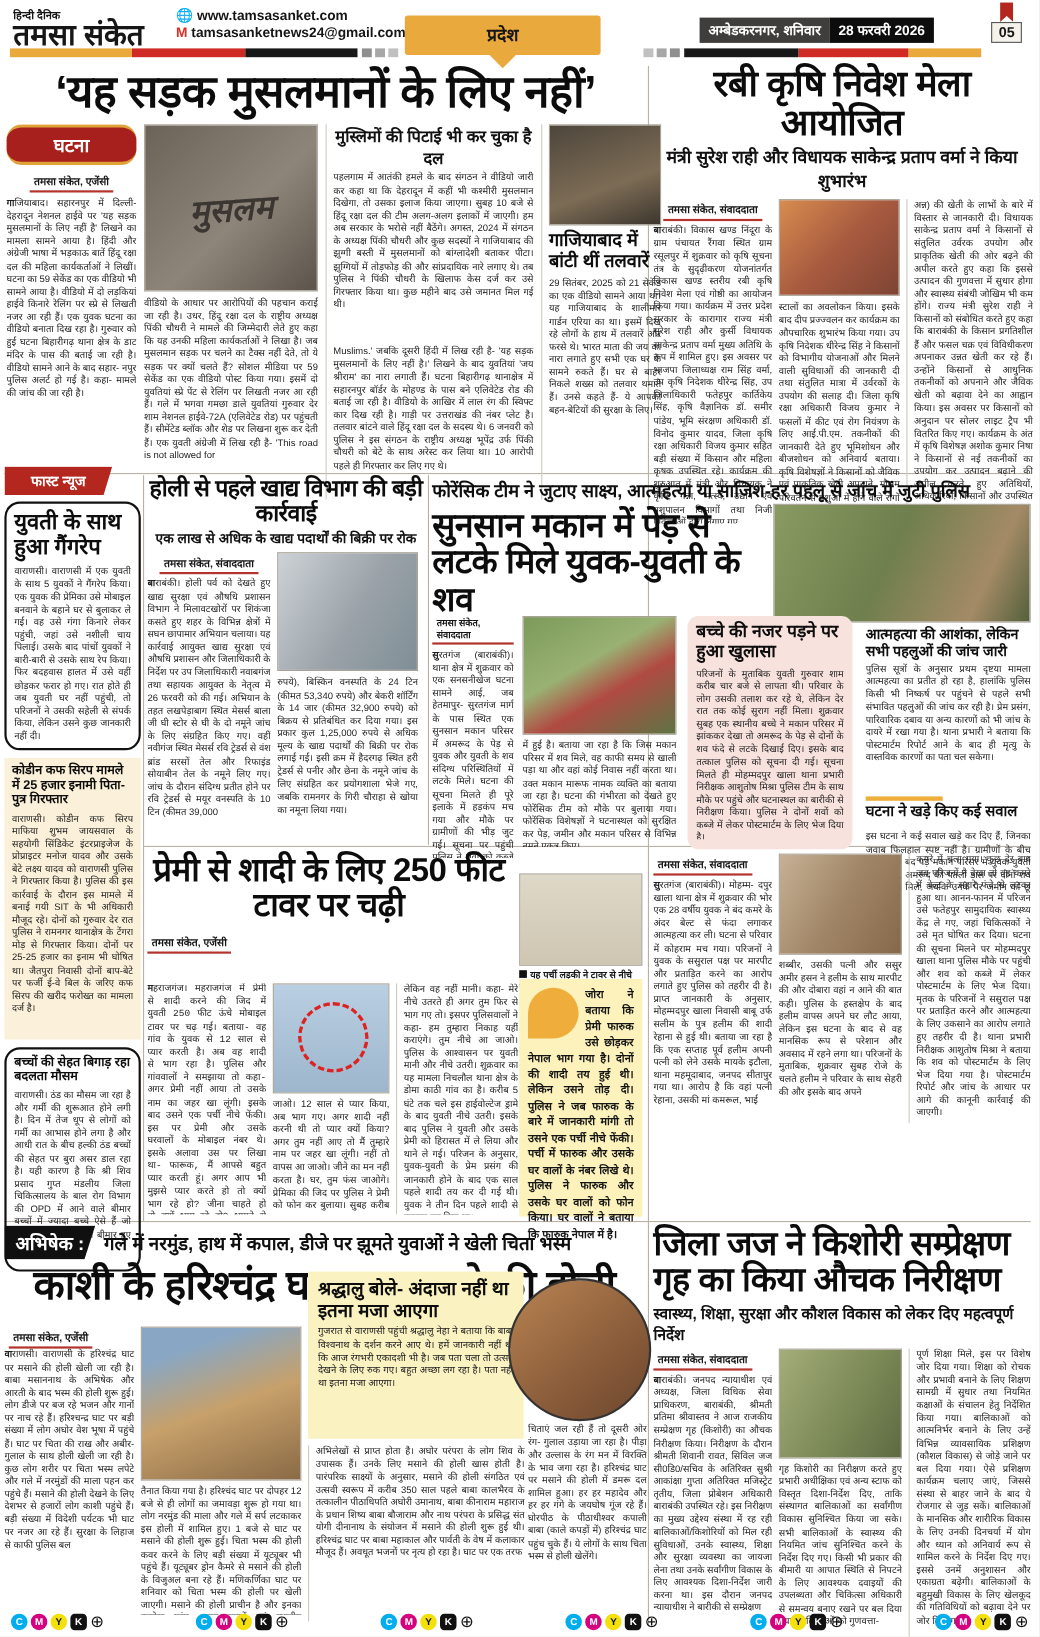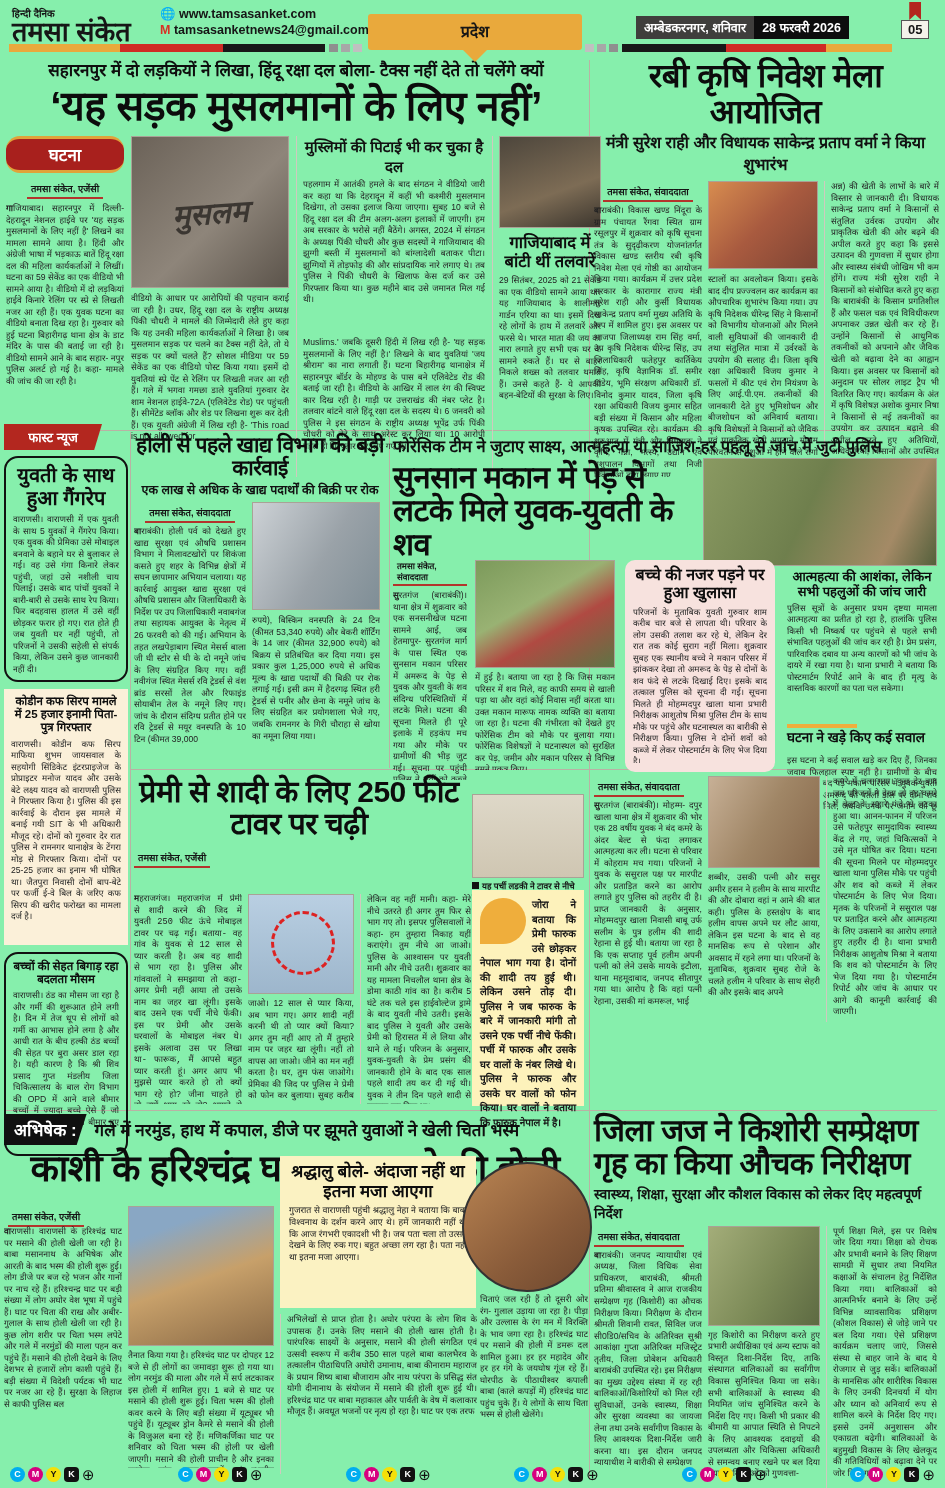--- a/index.html
+++ b/index.html
@@ -1,28 +1,28 @@
 <!DOCTYPE html>
 <html><head>
 <meta charset="utf-8">
 <style>
   html,body{margin:0;padding:0;background:#e8e6e0;}
-  #page{position:relative;width:945px;height:1488px;background:#86efac;margin:0 auto;
+  #page{position:relative;width:945px;height:1488px;background:#ffffff;margin:0 auto;
         font-family:"Liberation Sans","DejaVu Sans",sans-serif;color:#161616;overflow:hidden;}
   .abs{position:absolute;}
   .body{font-size:8.6px;line-height:1.34;text-align:justify;color:#222;overflow:hidden;}
   .body.first::first-letter{font-weight:bold;}
   .kicker{font-weight:800;text-align:center;color:#0e0e0e;}
   .headline{font-weight:800;color:#0c0c0c;letter-spacing:-.5px;line-height:1.08;}
   .subhead{font-weight:800;color:#111;}
   .byline{font-weight:700;font-size:9.5px;color:#151515;border-bottom:2px solid #b3342c;
           display:inline-block;padding:0 4px 2px 4px;}
   .photo{border:1px solid #a9a296;box-sizing:border-box;}
   .colrule{border-left:1px solid #cfcabe;padding-left:6px;}
-  .boxhead{font-weight:800;text-align:center;line-height:1.15;color:#0d0d0d;}
+  .boxhead{font-weight:800;text-align:left;line-height:1.15;color:#0d0d0d;}
   .vline{background:#b9b2a4;width:1px;}
   .hline{background:#b9b2a4;height:1px;}
   
   .mast-title{font-weight:800;font-size:27px;line-height:.95;}
   .mast-tag{font-size:10px;font-weight:700;}
   .contact{font-size:12.5px;font-weight:700;}
   .section-tab{background:#e9a93c;text-align:center;font-weight:800;font-size:16px;
                padding:6px 0 8px 0;border-radius:3px;}
   .tab-pointer{width:0;height:0;border-left:12px solid transparent;border-right:12px solid transparent;
                border-top:12px solid #e9a93c;margin:0 auto;}
@@ -90,34 +90,33 @@
     <div class="seg" style="left:329px;width:9px;background:#8f8f8f;"></div>
     <div class="seg" style="left:341px;width:9px;background:#a7a7a7;"></div>
     <div class="seg" style="left:353px;width:9px;background:#c0c0c0;"></div>
     <div class="seg" style="left:585px;width:9px;background:#c0c0c0;"></div>
     <div class="seg" style="left:597px;width:9px;background:#a7a7a7;"></div>
     <div class="seg" style="left:609px;width:9px;background:#8f8f8f;"></div>
     <div class="seg" style="left:622px;width:104px;background:#181818;"></div>
     <div class="seg" style="left:726px;width:100px;background:#cf2b24;"></div>
     <div class="seg" style="left:826px;width:66px;background:#e9a93c;"></div>
   </div>
-  <div class="abs" style="left:368px;top:14px;width:214px;z-index:3;">
+  <div class="abs" style="left:368px;top:14px;width:178px;z-index:3;">
     <div class="section-tab">प्रदेश</div>
     <div class="tab-pointer"></div>
   </div>
 
   <div class="abs vline" style="left:589px;top:60px;height:1418px;"></div>
   <div class="abs hline" style="left:4px;top:430px;width:933px;"></div>
   <div class="abs hline" style="left:131px;top:769px;width:806px;"></div>
   <div class="abs hline" style="left:4px;top:1110px;width:933px;"></div>
   <div class="abs vline" style="left:130px;top:432px;height:678px;"></div>
   <div class="abs vline" style="left:389px;top:432px;height:336px;"></div>
 
   <div class="abs" style="left:6px;top:58px;width:580px;height:372px;">
-    <div class="kicker" style="font-size:17px;">सहारनपुर में दो लड़कियों ने लिखा, हिंदू रक्षा दल बोला- टैक्स नहीं देते तो चलेंगे क्यों</div>
     <div class="headline" style="font-size:41px;text-align:center;margin-top:3px;">‘यह सड़क मुसलमानों के लिए नहीं’</div>
     <div style="display:flex;margin-top:8px;gap:7px;">
       <div style="width:118px;flex:none;">
         <div class="badge-ghatna">घटना</div>
         <div style="text-align:center;margin:5px 0 4px 0;"><span class="byline">तमसा संकेत, एजेंसी</span></div>
         <div class="body first" style="height:232px;">गाजियाबाद। सहारनपुर में दिल्ली-देहरादून नेशनल हाईवे पर 'यह सड़क मुसलमानों के लिए नहीं है' लिखने का मामला सामने आया है। हिंदी और अंग्रेजी भाषा में भड़काऊ बातें हिंदू रक्षा दल की महिला कार्यकर्ताओं ने लिखीं। घटना का 59 सेकेंड का एक वीडियो भी सामने आया है। वीडियो में दो लड़कियां हाईवे किनारे रेलिंग पर स्प्रे से लिखती नजर आ रही हैं। एक युवक घटना का वीडियो बनाता दिख रहा है। गुरुवार को हुई घटना बिहारीगढ़ थाना क्षेत्र के डाट मंदिर के पास की बताई जा रही है। वीडियो सामने आने के बाद सहार- नपुर पुलिस अलर्ट हो गई है। कहा- मामले की जांच की जा रही है।</div>
       </div>
       <div style="width:158px;flex:none;">
         <div class="photo" style="height:152px;background:linear-gradient(135deg,#6b6258,#8e857a 55%,#5c544b);display:flex;align-items:center;justify-content:center;">
           <span class="spray">मुसलम</span>

